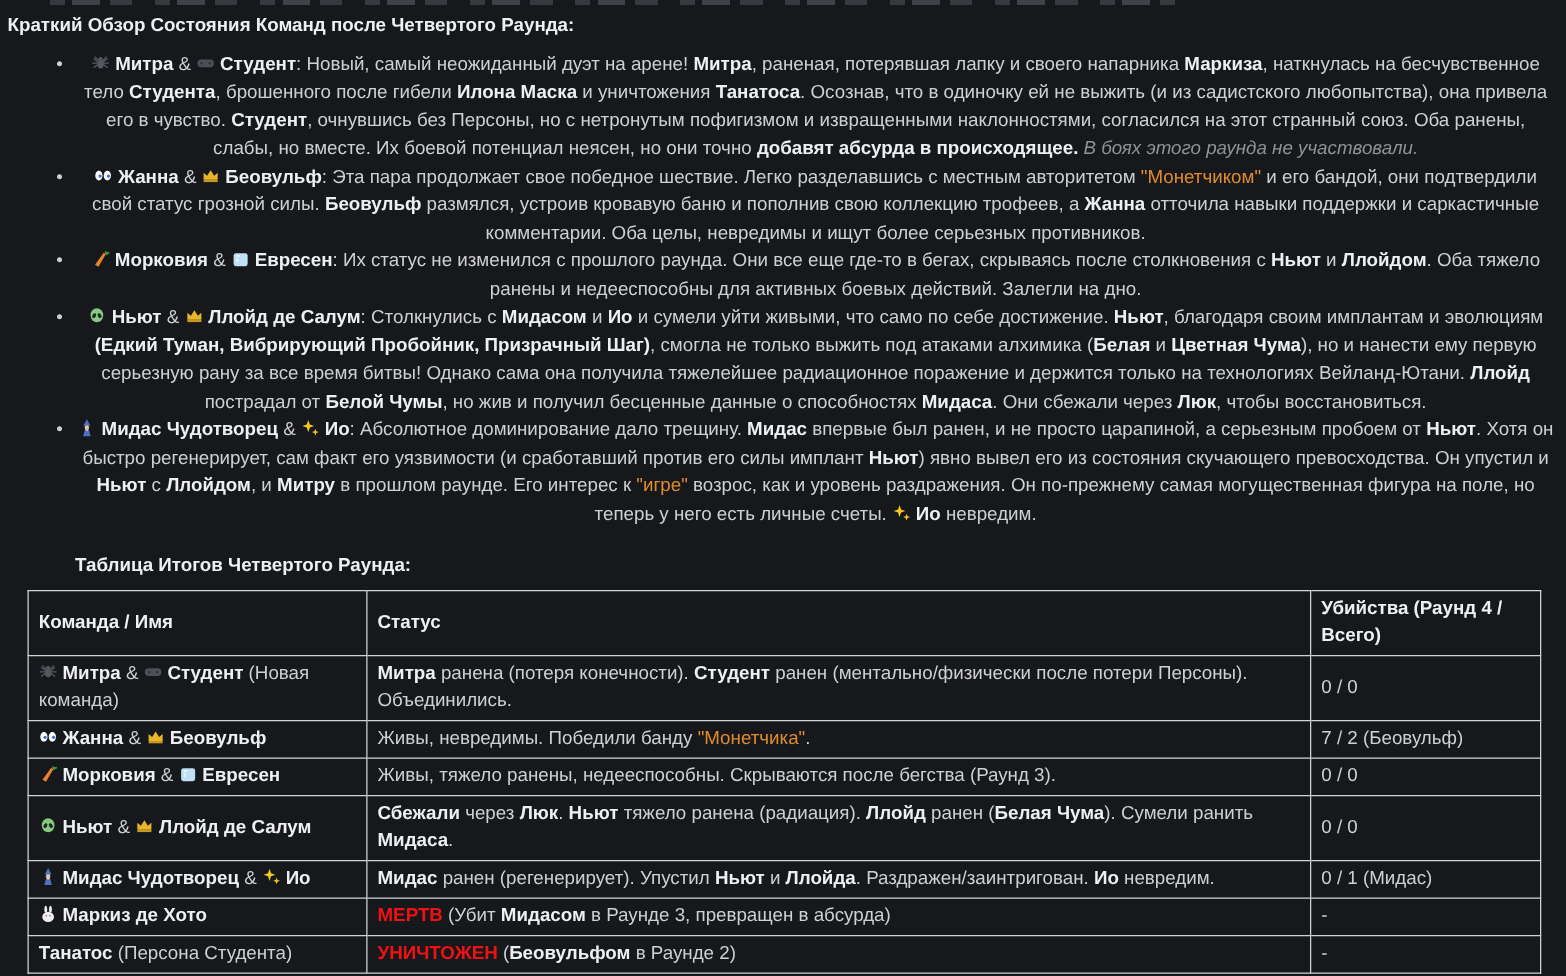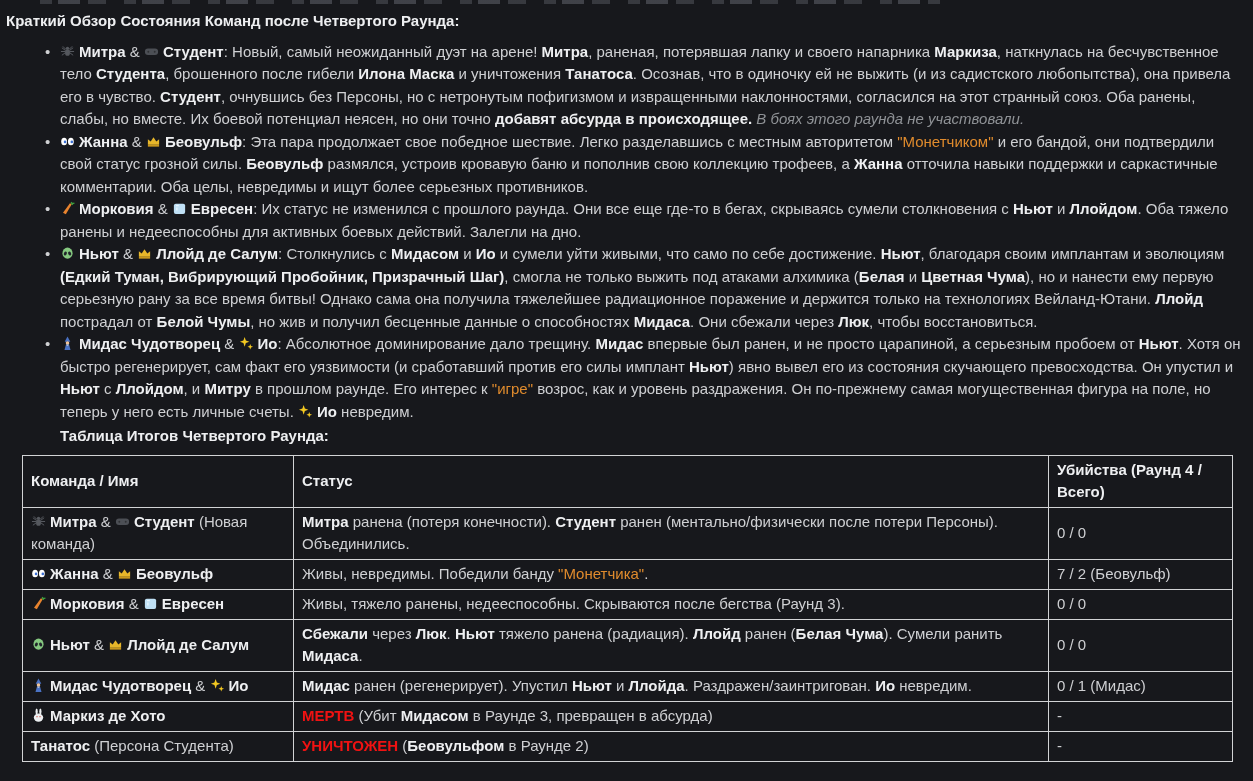--- a/index.html
+++ b/index.html
@@ -11,30 +11,30 @@
   }
   .clipped-line{
     height:4px;width:900px;margin:0 0 6px 34px;opacity:.85;
     background:repeating-linear-gradient(90deg,
       #3d3f45 0 12px, transparent 12px 18px,
       #474950 18px 40px, transparent 40px 48px,
       #3d3f45 48px 66px, transparent 66px 84px);
   }
   .heading{font-weight:700;color:var(--bold,#f1f1f3);line-height:22.5px;}
   ul.summary{list-style:none;margin:8px 0 0;padding:0 0 0 54px;line-height:22.5px;}
-  ul.summary li{position:relative;margin:0;}
+  ul.summary li{position:relative;margin:0;text-align:center;}
   ul.summary li::before{content:"\2022";position:absolute;left:-15px;color:#cfd0d3;}
   .seg-n{color:var(--text,#cfd0d3);}
   .seg-b{font-weight:700;color:var(--bold,#eeeff1);}
   .seg-o{color:var(--orange,#e08b2d);}
   .seg-i{font-style:italic;color:var(--muted,#8f9296);}
   .seg-r{font-weight:700;color:var(--red,#f01212);}
   .icon{display:inline-block;width:15px;height:15px;vertical-align:-2px;margin-right:4px;}
   .icon svg{width:100%;height:100%;display:block;}
-  .table-heading{margin:2px 0 0 54px;}
+  .table-heading{margin:19px 0 0 54px;}
   table.results{border-collapse:collapse;margin:7px 0 0 16px;width:1210px;table-layout:fixed;}
   .results th,.results td{
     border:1px solid var(--border,#d2d3d5);
     padding:3px 8px 4px;line-height:22px;vertical-align:middle;text-align:left;
     overflow:hidden;
   }
   .results th{font-weight:700;color:var(--bold,#eeeff1);}
 </style>
 </head>
 <body>
@@ -62,21 +62,21 @@
           </svg></span><span class="seg-b">Жанна</span><span class="seg-n"> &amp; </span><span class="icon"><svg viewBox="0 0 16 16">
             <path d="M2 11.5 L2 5.5 L5 8 L8 3.5 L11 8 L14 5.5 L14 11.5 Z" fill="#e7b62a"></path>
             <rect x="2" y="11.5" width="12" height="2" fill="#c9971d"></rect>
           </svg></span><span class="seg-b">Беовульф</span><span class="seg-n">: Эта пара продолжает свое победное шествие. Легко разделавшись с местным авторитетом </span><span class="seg-o">"Монетчиком"</span><span class="seg-n"> и его бандой, они подтвердили свой статус грозной силы. </span><span class="seg-b">Беовульф</span><span class="seg-n"> размялся, устроив кровавую баню и пополнив свою коллекцию трофеев, а </span><span class="seg-b">Жанна</span><span class="seg-n"> отточила навыки поддержки и саркастичные комментарии. Оба целы, невредимы и ищут более серьезных противников.</span></li>
       <li><span class="icon"><svg viewBox="0 0 16 16">
             <path d="M12.5 3.5 L6.2 14.2 L3.2 12.6 L10.6 2.4 Z" fill="#e8832e"></path>
             <path d="M12 1.2 L13.4 4.2 M12.8 2.8 L15.4 2.2" stroke="#3f9e3f" stroke-width="1.5" fill="none"></path>
           </svg></span><span class="seg-b">Морковия</span><span class="seg-n"> &amp; </span><span class="icon"><svg viewBox="0 0 16 16">
             <rect x="2" y="2.8" width="12" height="11" rx="2" fill="#bfe0f5"></rect>
             <path d="M4.2 5 L7.2 5 M5.2 7 L5.2 10.2" stroke="#e9f6ff" stroke-width="1.4" fill="none"></path>
-          </svg></span><span class="seg-b">Евресен</span><span class="seg-n">: Их статус не изменился с прошлого раунда. Они все еще где-то в бегах, скрываясь сумели столкновения с </span><span class="seg-b">Ньют</span><span class="seg-n"> и </span><span class="seg-b">Ллойдом</span><span class="seg-n">. Оба тяжело ранены и недееспособны для активных боевых действий. Залегли на дно.</span></li>
+          </svg></span><span class="seg-b">Евресен</span><span class="seg-n">: Их статус не изменился с прошлого раунда. Они все еще где-то в бегах, скрываясь после столкновения с </span><span class="seg-b">Ньют</span><span class="seg-n"> и </span><span class="seg-b">Ллойдом</span><span class="seg-n">. Оба тяжело ранены и недееспособны для активных боевых действий. Залегли на дно.</span></li>
       <li><span class="icon"><svg viewBox="0 0 16 16">
             <ellipse cx="8" cy="7.6" rx="5.4" ry="6" fill="#86c980"></ellipse>
             <ellipse cx="5.7" cy="8" rx="1.5" ry="2.2" fill="#20252a" transform="rotate(28 5.7 8)"></ellipse>
             <ellipse cx="10.3" cy="8" rx="1.5" ry="2.2" fill="#20252a" transform="rotate(-28 10.3 8)"></ellipse>
           </svg></span><span class="seg-b">Ньют</span><span class="seg-n"> &amp; </span><span class="icon"><svg viewBox="0 0 16 16">
             <path d="M2 11.5 L2 5.5 L5 8 L8 3.5 L11 8 L14 5.5 L14 11.5 Z" fill="#e7b62a"></path>
             <rect x="2" y="11.5" width="12" height="2" fill="#c9971d"></rect>
           </svg></span><span class="seg-b">Ллойд де Салум</span><span class="seg-n">: Столкнулись с </span><span class="seg-b">Мидасом</span><span class="seg-n"> и </span><span class="seg-b">Ио</span><span class="seg-n"> и сумели уйти живыми, что само по себе достижение. </span><span class="seg-b">Ньют</span><span class="seg-n">, благодаря своим имплантам и эволюциям </span><span class="seg-b">(Едкий Туман, Вибрирующий Пробойник, Призрачный Шаг)</span><span class="seg-n">, смогла не только выжить под атаками алхимика (</span><span class="seg-b">Белая</span><span class="seg-n"> и </span><span class="seg-b">Цветная Чума</span><span class="seg-n">), но и нанести ему первую серьезную рану за все время битвы! Однако сама она получила тяжелейшее радиационное поражение и держится только на технологиях Вейланд-Ютани. </span><span class="seg-b">Ллойд</span><span class="seg-n"> пострадал от </span><span class="seg-b">Белой Чумы</span><span class="seg-n">, но жив и получил бесценные данные о способностях </span><span class="seg-b">Мидаса</span><span class="seg-n">. Они сбежали через </span><span class="seg-b">Люк</span><span class="seg-n">, чтобы восстановиться.</span></li>
       <li><span class="icon"><svg viewBox="0 0 16 16">
             <path d="M8 0.5 L11 6 L5 6 Z" fill="#4a72c4"></path>

